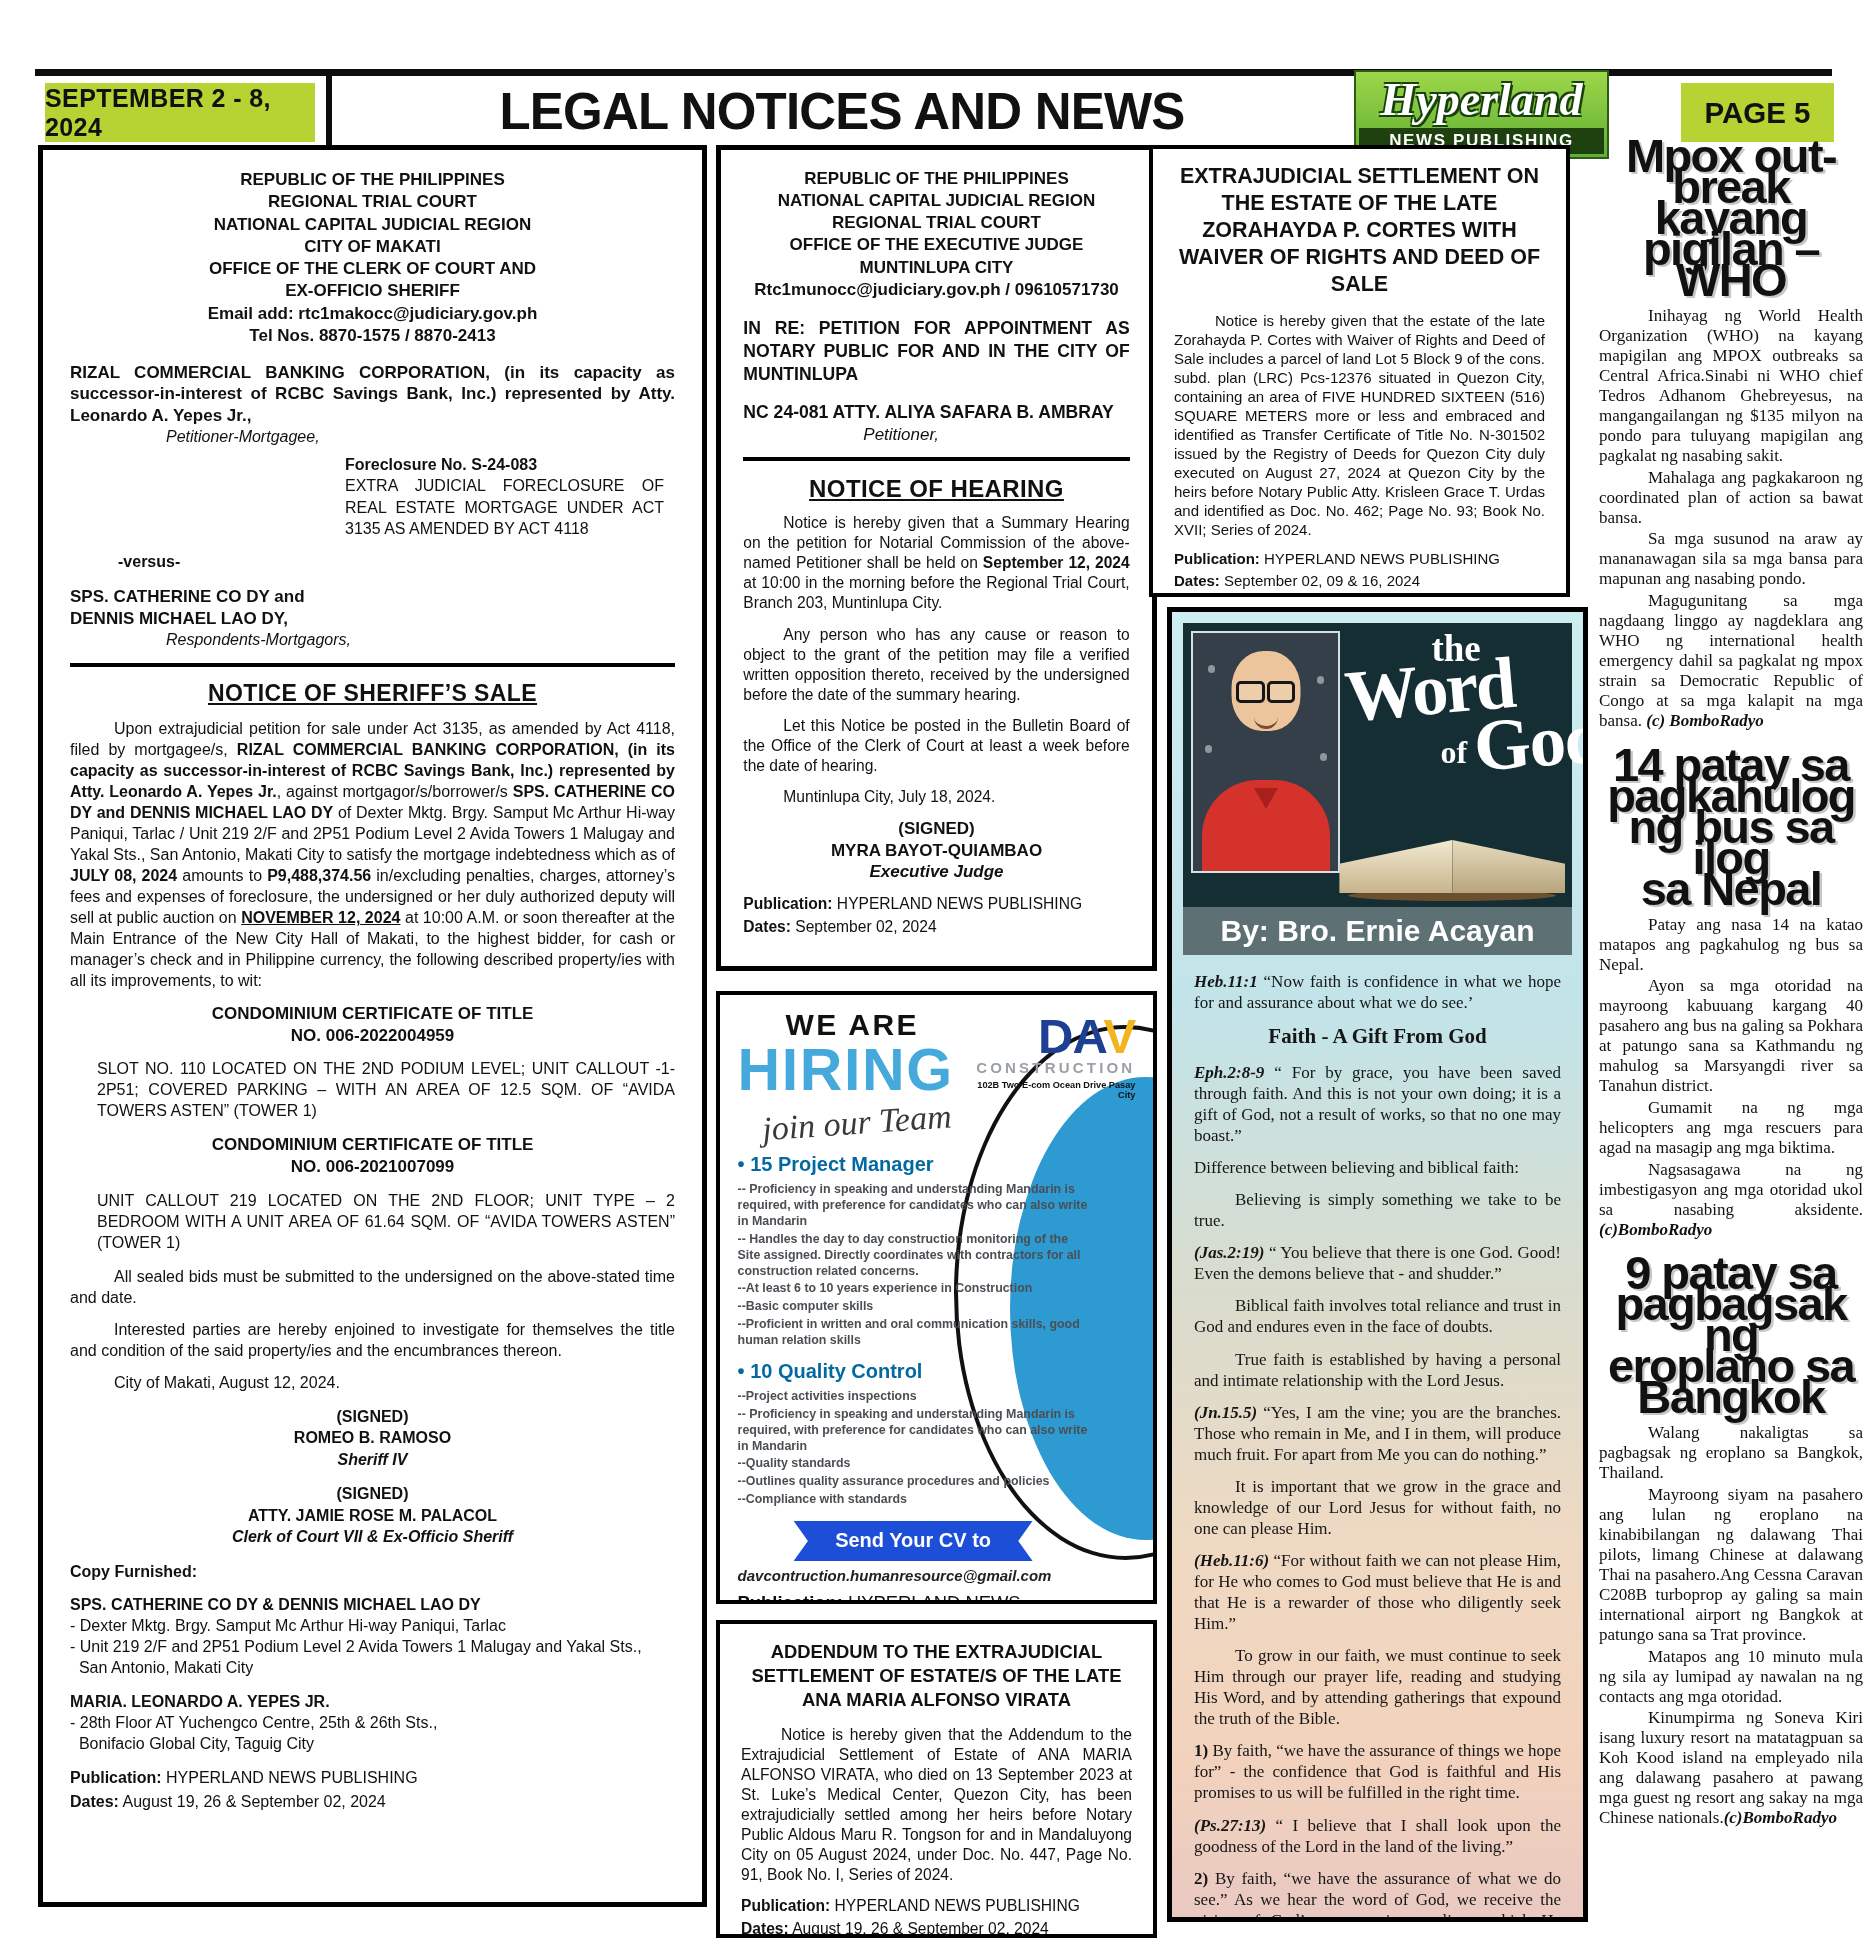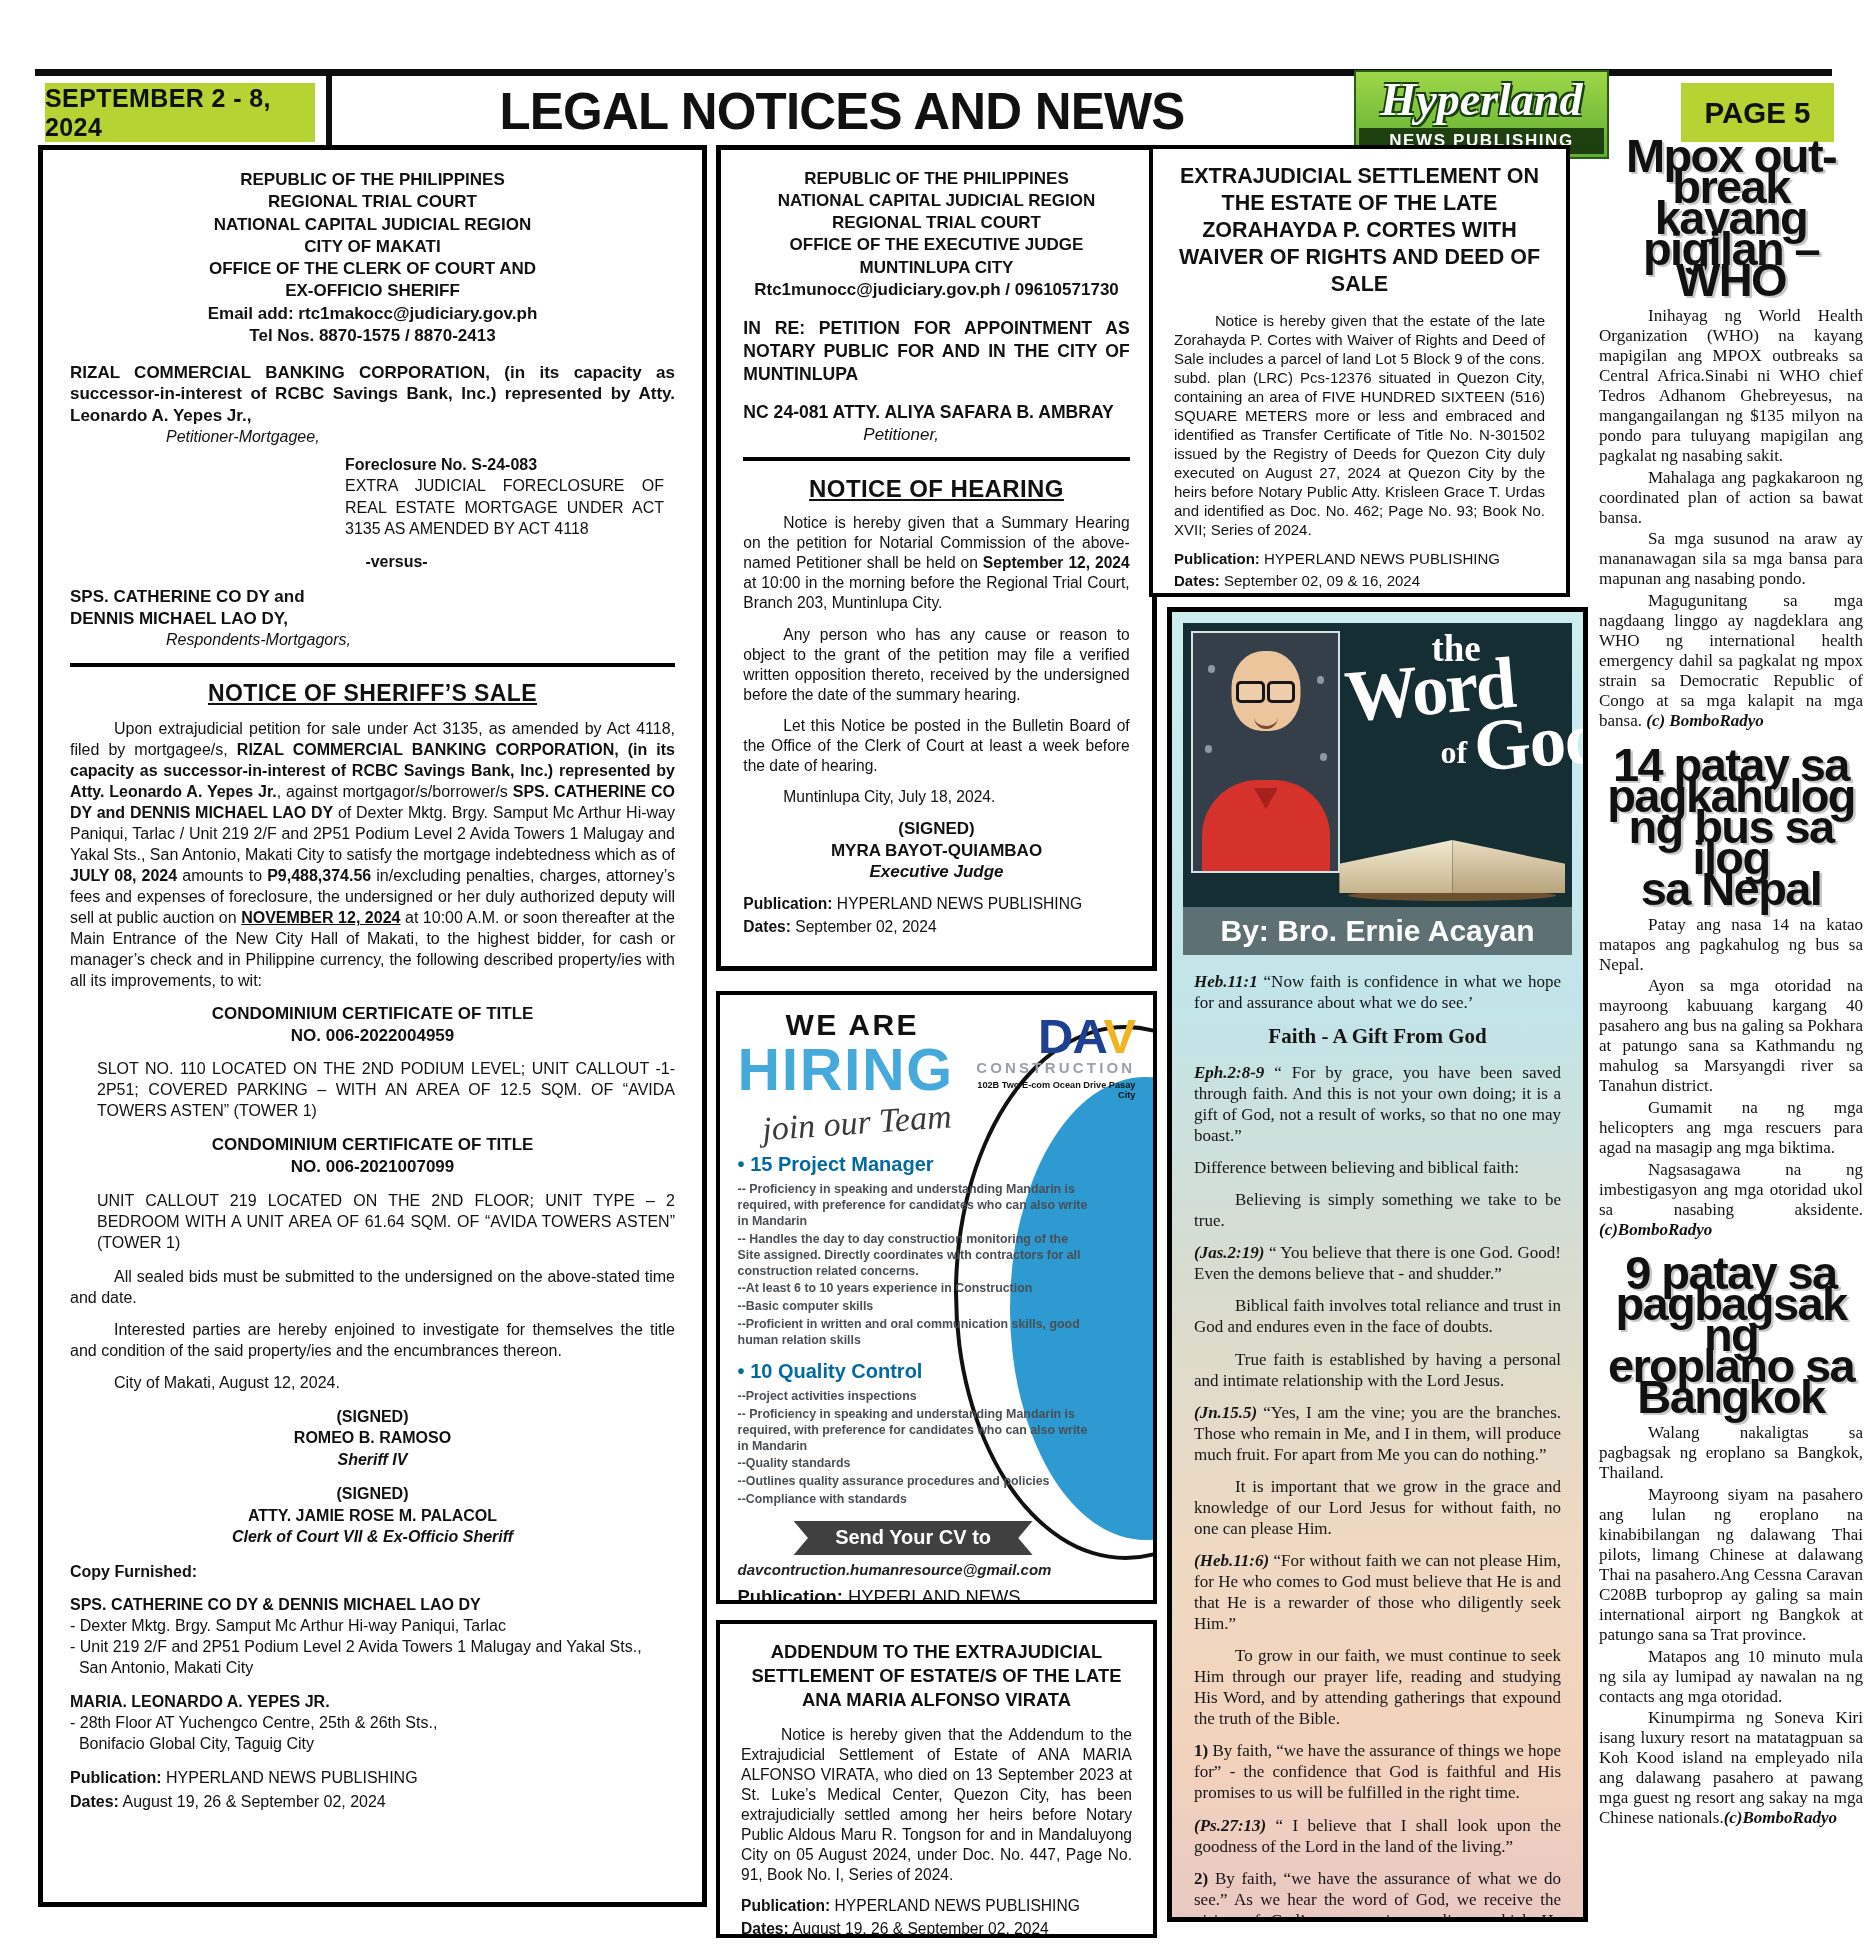--- a/index.html
+++ b/index.html
@@ -29,21 +29,21 @@
   .bi{font-weight:bold;font-style:italic;}
   .pre{white-space:pre-line;}
   .just{text-align:justify;}
   .rule{height:4px;background:#000;margin:12.8px 0;}
   
   .col1{left:38px;top:145px;width:669px;height:1762px;padding:19px 27px;font-size:16px;line-height:21px;}
   .col1 .court{font-size:17px;line-height:22.3px;font-weight:bold;}
   .col1 .party{margin-top:14.4px;font-size:17px;line-height:21.5px;}
   .col1 .role{margin-left:96px;}
   .col1 .case-blk{margin-left:275px;width:319px;margin-top:6.4px;line-height:21.5px;}
-  .col1 .versus{margin:11.2px 0 11.2px 48px;text-align:center;}
+  .col1 .versus{margin:11.2px 0 11.2px 48px;}
   .col1 .title{font-size:23px;letter-spacing:0.4px;text-decoration:underline;margin:16px 0 14.4px;}
   .col1 p{margin:0 0 11.2px;}
   .col1 .body-p{text-indent:44px;}
   .col1 .cct{font-size:17px;line-height:22.3px;margin:8px 0 11.2px;}
   .col1 .desc{padding-left:27px;margin-bottom:12.8px;}
   .col1 .sig{margin:12.8px 0 4.8px;line-height:21.5px;}
   .col1 .cf{margin-top:12.8px;}
   .publine{margin-top:3.2px;}
   
   .col2a{left:716px;top:145px;width:441px;height:826px;padding:17.6px 22.3px;font-size:15.6px;line-height:20px;}
@@ -64,21 +64,21 @@
         transform:rotate(-4deg);margin:4.8px 0 0 24px;}
   .ad-right{width:160px;text-align:right;padding-top:4.8px;}
   .ad-dav{font-size:49px;font-weight:900;letter-spacing:-0.8px;line-height:46px;}
   .ad-dav .da{color:#1d3f94;}
   .ad-dav .v{color:#f2b51f;}
   .ad-constr{font-size:15px;font-weight:bold;color:#9aa0a6;letter-spacing:3.2px;}
   .ad-addr{font-size:9.2px;font-weight:bold;color:#111;margin-top:4.8px;}
   .ad-job-title{font-size:20px;font-weight:bold;color:#0369a1;margin:12.8px 0 4.8px;}
   .ad-points{font-size:12.4px;line-height:16px;color:#4a4f54;font-weight:bold;width:351px;}
   .ad-points div{margin-bottom:1.6px;}
-  .ad-ribbon{width:239px;height:34px;background:#404040;color:#fff;font-size:20px;font-weight:bold;
+  .ad-ribbon{width:239px;height:40px;background:#1d4ed8;color:#fff;font-size:20px;font-weight:bold;
         display:flex;align-items:center;justify-content:center;margin:14.4px 0 6.4px 56px;
         clip-path:polygon(0 0,100% 0,94% 50%,100% 100%,0 100%,6% 50%);}
   .ad-email{font-size:15px;font-weight:bold;font-style:italic;color:#222;}
   .ad-pub{font-size:18.4px;margin-top:8px;position:relative;z-index:3;}
   .ad-curve{position:absolute;right:-144px;bottom:40px;width:335px;height:527px;border:4px solid #111;
         border-radius:50%;z-index:1;background:#fff;}
   .ad-blob{position:absolute;right:-128px;bottom:60px;width:271px;height:463px;border-radius:50%;
         background:#2e9ad2;z-index:2;}
   .ad-inner{position:relative;z-index:3;}
   

